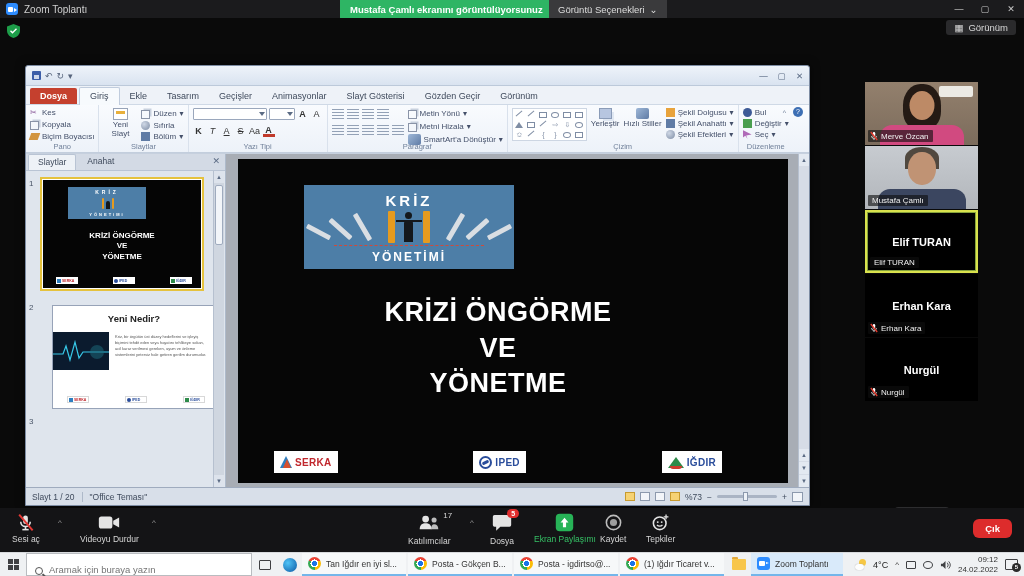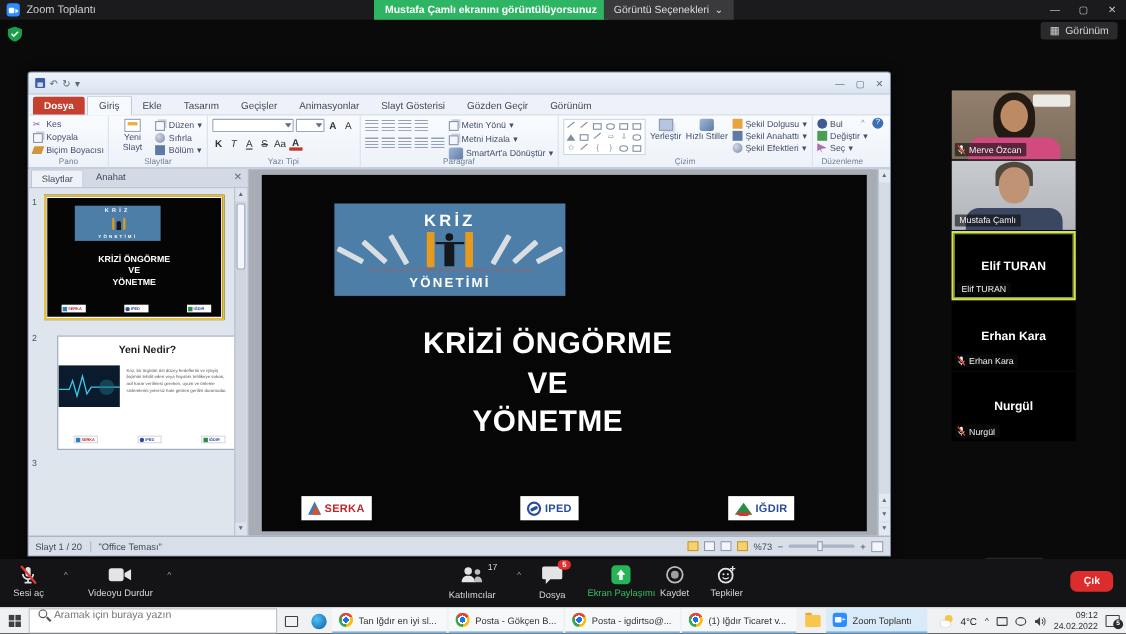--- a/index.html
+++ b/index.html
@@ -175,21 +175,21 @@
 .badge{position:absolute;top:-4px;right:-7px;background:#e02d2d;color:#fff;border-radius:7px;font-size:7px;padding:1px 4px;font-weight:bold}
 .pcount{position:absolute;top:-2px;right:-12px;color:#d6d6d6;font-size:8px}
 .zbtn.green{color:#35c065}
 .leave{position:absolute;right:12px;top:11px;background:#dd2c2c;color:#fff;border:none;border-radius:6px;font-size:9.5px;font-weight:bold;padding:4px 12px;font-family:inherit}
 
 
 .wtb{position:absolute;left:0;right:0;bottom:0;height:24px;background:#eff1f3;border-top:1px solid #d8dadd;display:flex;align-items:stretch;font-size:9px;color:#222;z-index:30}
 .wstart{width:26px;display:flex;align-items:center;justify-content:center}
 .wlogo{width:11px;height:11px;display:grid;grid-template-columns:1fr 1fr;gap:1px}
 .wlogo i{background:#3f4043}
-.wsearch{width:226px;background:#fff;border:1px solid #b9bcc0;display:flex;align-items:flex-start;gap:6px;padding:0 8px;margin:0}
+.wsearch{width:226px;background:#fff;border:1px solid #b9bcc0;display:flex;align-items:flex-end;gap:6px;padding:0 8px;margin:0}
 .wsearch .mag{width:8px;height:8px;border:1.5px solid #555;border-radius:50%;position:relative;flex:none}
 .wsearch .mag i{position:absolute;width:5px;height:1.5px;background:#555;left:6px;top:7px;transform:rotate(45deg)}
 .wsearch input{border:none;outline:none;font-size:9.5px;color:#444;width:100%;font-family:inherit;background:transparent}
 .wico{width:25px;display:flex;align-items:center;justify-content:center}
 .tv{width:12px;height:10px;border:1.5px solid #3f4043;border-radius:1px}
 .edge{width:14px;height:14px;border-radius:50%;background:radial-gradient(circle at 35% 35%,#4fc3f7,#0c59a4)}
 .chrome{width:13px;height:13px;border-radius:50%;background:radial-gradient(circle at 50% 50%,#1a73e8 0 2.5px,#fff 2.5px 4px,rgba(0,0,0,0) 4px),conic-gradient(from -60deg,#ea4335 0 120deg,#fbbc05 0 240deg,#34a853 0 360deg);flex:none}
 .tapp{display:flex;align-items:center;gap:5px;padding:0 6px;width:104px;border-bottom:2px solid #74b6ea;background:#f6f8f9;margin-right:2px;color:#333}
 .tapp span{overflow:hidden;white-space:nowrap;text-overflow:ellipsis;font-size:8.5px}
 .folder{width:14px;height:11px;background:#f8c64b;border-radius:1px;position:relative;flex:none}

